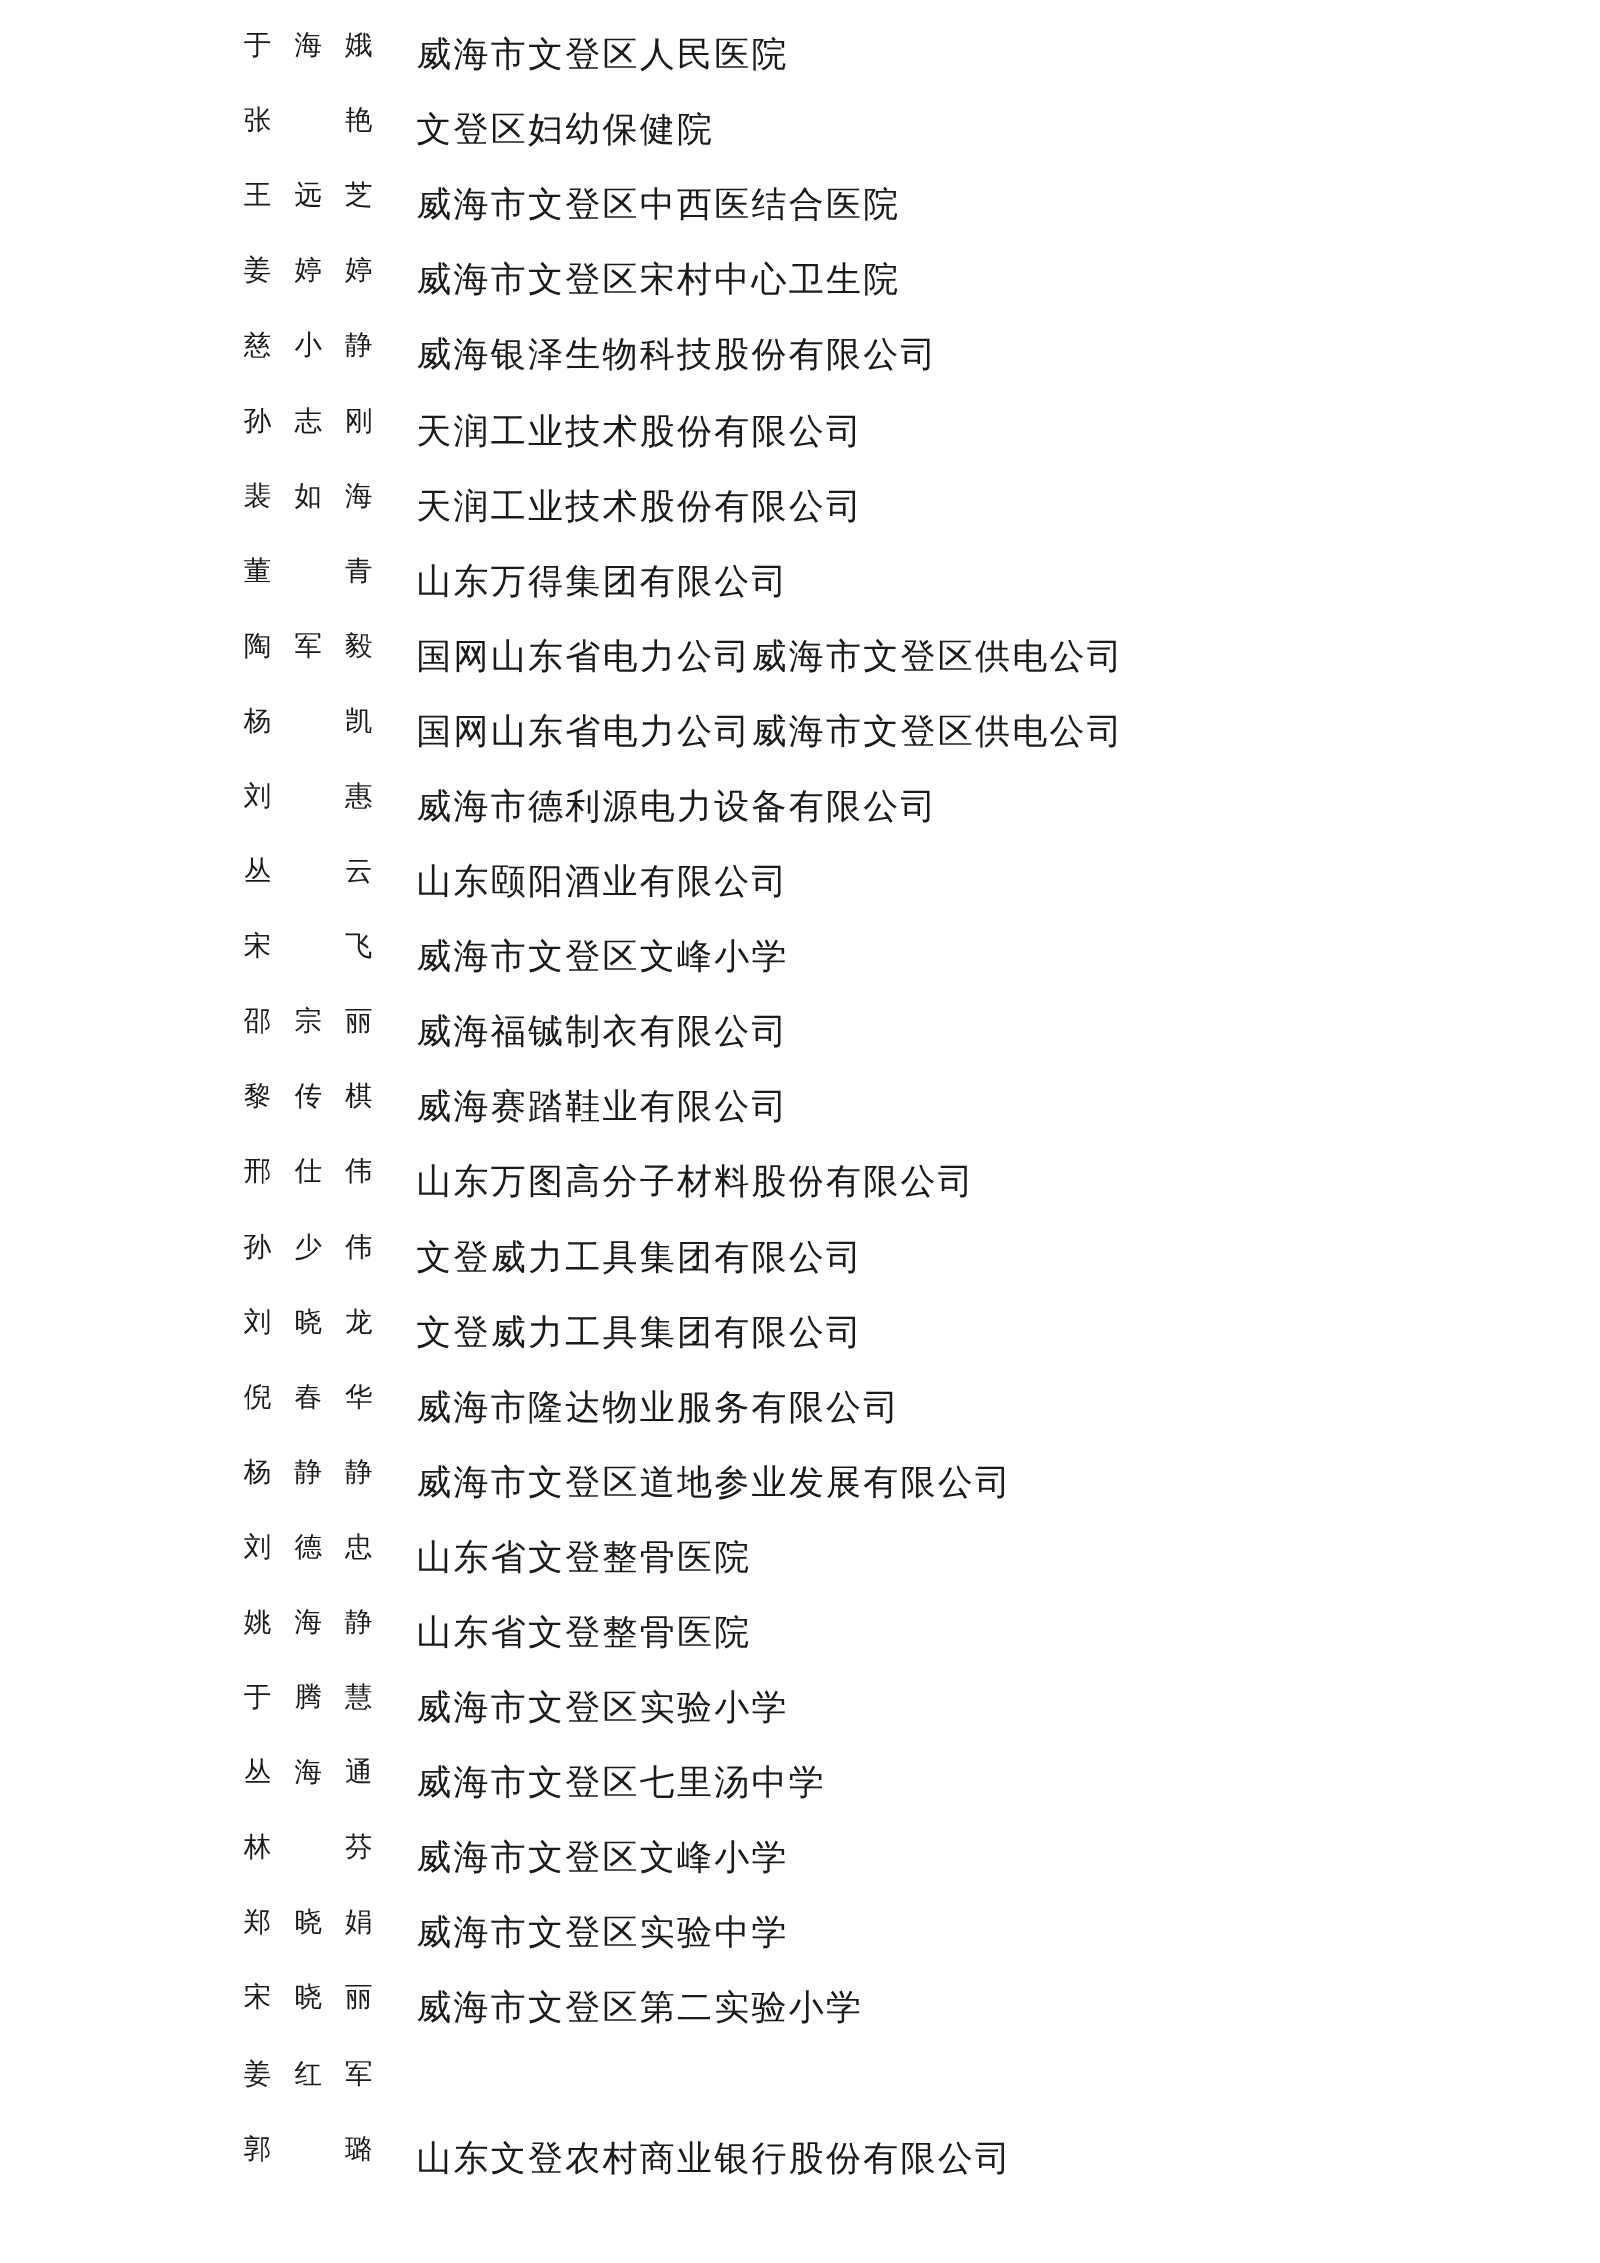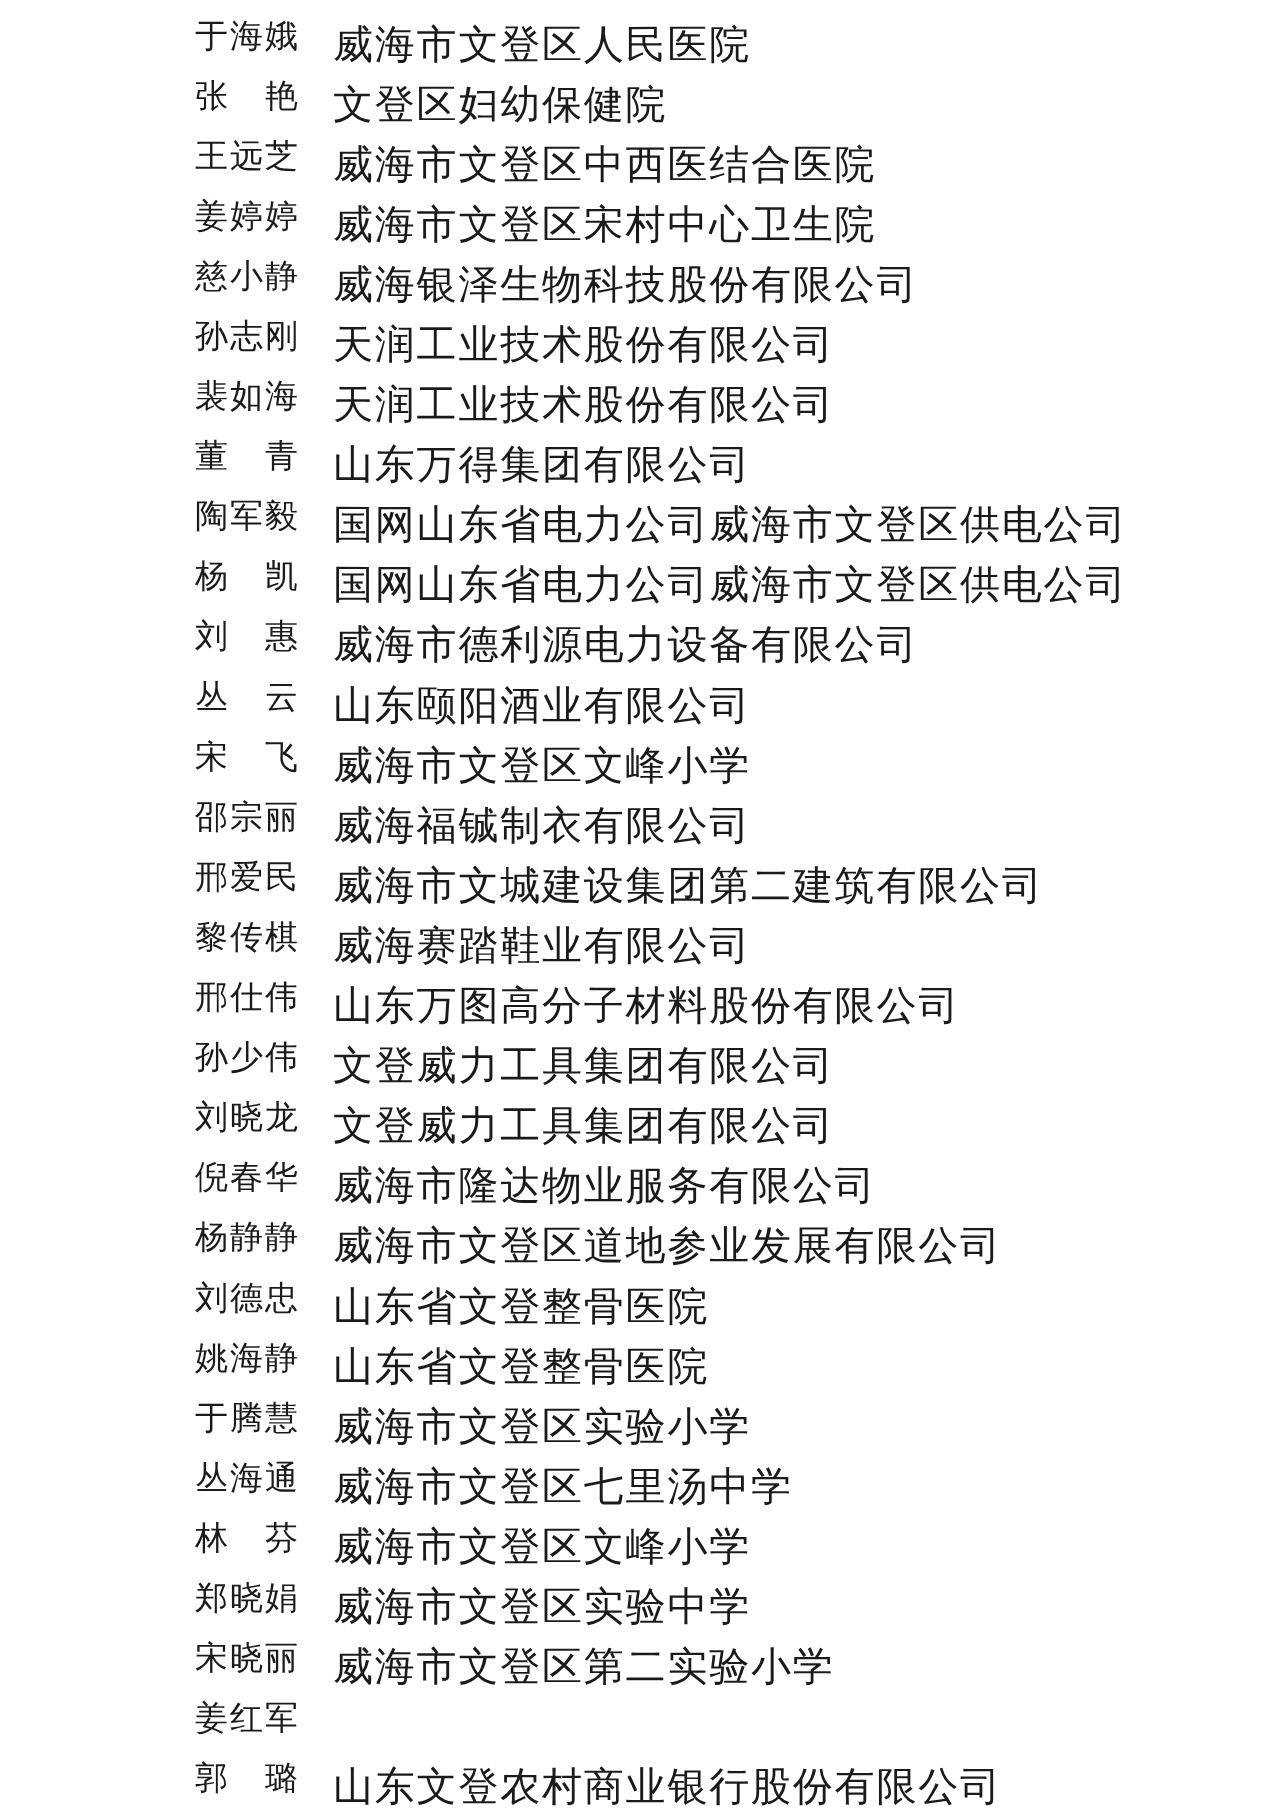--- a/index.html
+++ b/index.html
@@ -22,31 +22,31 @@
   .roster-row {
     height: 60.1px;
     display: flex;
     align-items: center;
     white-space: nowrap;
     color: #1a1a1a;
   }
   .person-name {
     display: inline-block;
     width: 104px;
-    font-size: 33px;
+    font-size: 22px;
     text-align: justify;
     text-align-last: justify;
     letter-spacing: 1px;
     flex: 0 0 auto;
     font-family: Liberation Mono, monospace;
   }
   .org-name {
     display: inline-block;
     margin-left: 34px;
-    font-size: 40px;
+    font-size: 28px;
     letter-spacing: 1.8px;
     flex: 0 0 auto;
     margin-top: 16px;
   }
 </style>
 </head>
 <body style="background: rgb(255, 255, 255);">
 
 <div class="doc-page" id="roster-page">
     <div class="roster-row">
@@ -99,24 +99,20 @@
     </div>
     <div class="roster-row">
       <span class="person-name">宋　飞</span>
       <span class="org-name">威海市文登区文峰小学</span>
     </div>
     <div class="roster-row">
       <span class="person-name">邵宗丽</span>
       <span class="org-name">威海福铖制衣有限公司</span>
     </div>
     <div class="roster-row">
-      <span class="person-name">邢爱民</span>
-      <span class="org-name">威海市文城建设集团第二建筑有限公司</span>
-    </div>
-    <div class="roster-row">
       <span class="person-name">黎传棋</span>
       <span class="org-name">威海赛踏鞋业有限公司</span>
     </div>
     <div class="roster-row">
       <span class="person-name">邢仕伟</span>
       <span class="org-name">山东万图高分子材料股份有限公司</span>
     </div>
     <div class="roster-row">
       <span class="person-name">孙少伟</span>
       <span class="org-name">文登威力工具集团有限公司</span>

